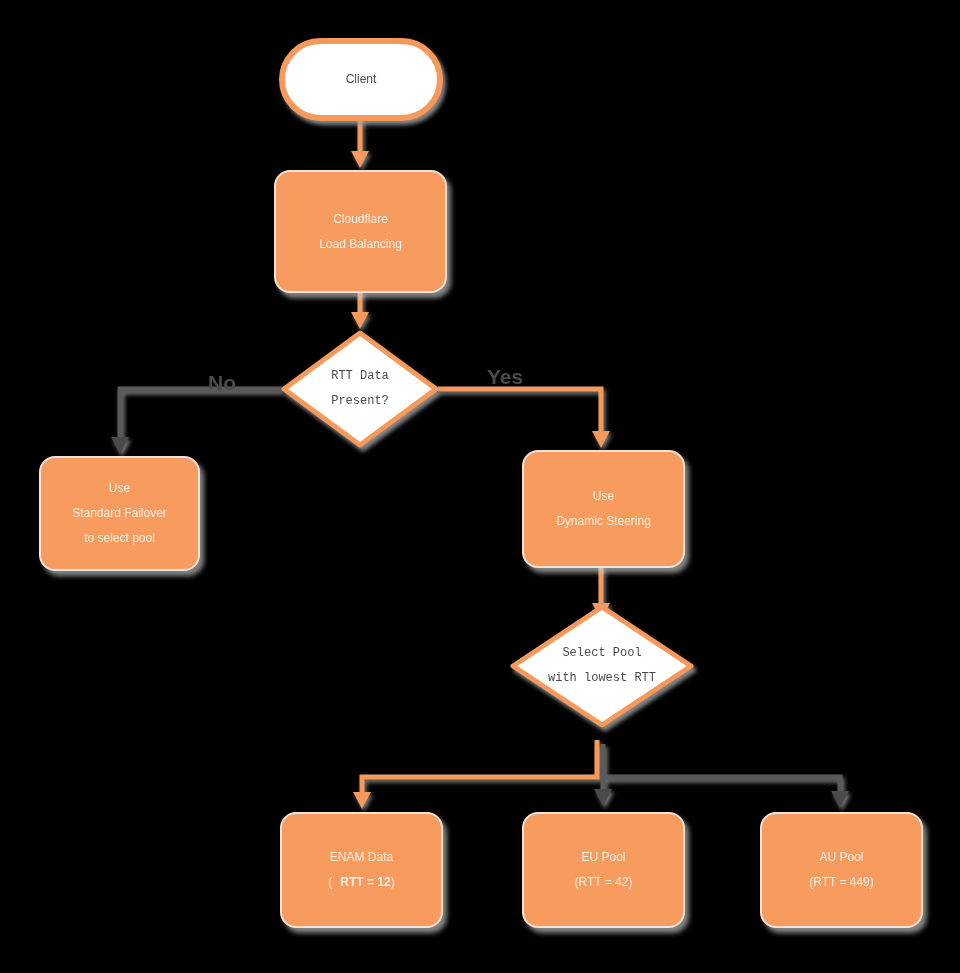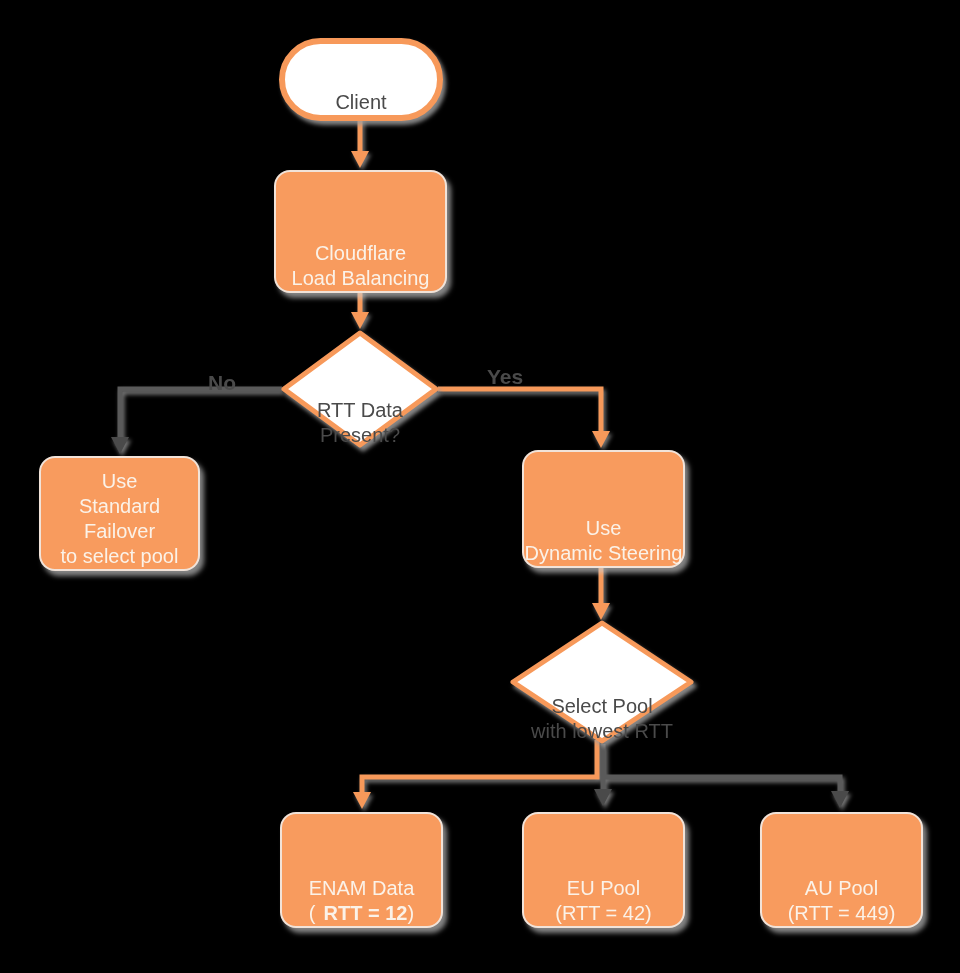--- a/index.html
+++ b/index.html
@@ -4,35 +4,35 @@
 <style>
   html,body{margin:0;padding:0;background:#000;}
   .canvas{
     position:relative;width:960px;height:973px;background:#000;overflow:hidden;
     font-family:"Liberation Sans","DejaVu Sans",sans-serif;
   }
   
   .connectors{position:absolute;left:0;top:0;width:960px;height:973px;z-index:1;
     filter:drop-shadow(2px 3px 2px rgba(150,150,150,0.8));}
   
-  .node{position:absolute;display:flex;flex-direction:column;align-items:center;justify-content:flex-end;
-    text-align:center;z-index:2;font-size:20px;line-height:25px;}
+  .node{position:absolute;display:flex;flex-direction:column;align-items:center;justify-content:center;
+    text-align:center;z-index:2;font-size:12px;line-height:25px;}
   .rect-node{
     background:#F89B5E;border-radius:16px;color:#FBF2E8;
     border:2px solid rgba(240,240,238,0.85);
     box-shadow:4px 5px 5px rgba(205,205,205,0.65);
   }
   .stadium-node{
     background:#FFFFFF;border:6px solid #F7995A;border-radius:42px;color:#4A4A4A;
     box-shadow:3px 4px 4px rgba(158,158,158,0.85);
   }
   .diamond-node{background:transparent;box-shadow:none;color:#4A4A4A;}
   .diamond-node svg{position:absolute;left:0;top:0;
     filter:drop-shadow(3px 4px 2px rgba(158,158,158,0.85));}
-  .diamond-label{position:relative;z-index:3;}
+  .diamond-label{position:relative;z-index:3;font-family:Liberation Mono, monospace;}
   .bold{font-weight:700;padding-left:8px;}
   .edge-label{position:absolute;z-index:4;color:#4A4A4A;font-weight:600;font-size:21px;
     display:flex;align-items:center;justify-content:center;}
   .line{display:block;}
 </style>
 </head>
 <body>
 
 <div class="canvas">
 
@@ -91,21 +91,21 @@
     <span class="line">Use</span>
     <span class="line">Standard Failover</span>
     <span class="line">to select pool</span>
   </div>
 
   <div class="node rect-node" style="left:522px;top:450px;width:159px;height:114px;">
     <span class="line">Use</span>
     <span class="line">Dynamic Steering</span>
   </div>
 
-  <div class="node diamond-node" style="left:510px;top:620px;width:184px;height:124px;">
+  <div class="node diamond-node" style="left:510px;top:604px;width:184px;height:124px;">
     <svg width="184" height="124" viewBox="0 0 184 124">
       <polygon points="92,3 181,62 92,121 3,62" fill="#FFFFFF" stroke="#F7995A" stroke-width="5" stroke-linejoin="round"></polygon>
     </svg>
     <div class="diamond-label">
       <span class="line">Select Pool</span>
       <span class="line">with lowest RTT</span>
     </div>
   </div>
 
   <div class="node rect-node" style="left:280px;top:812px;width:159px;height:112px;">

